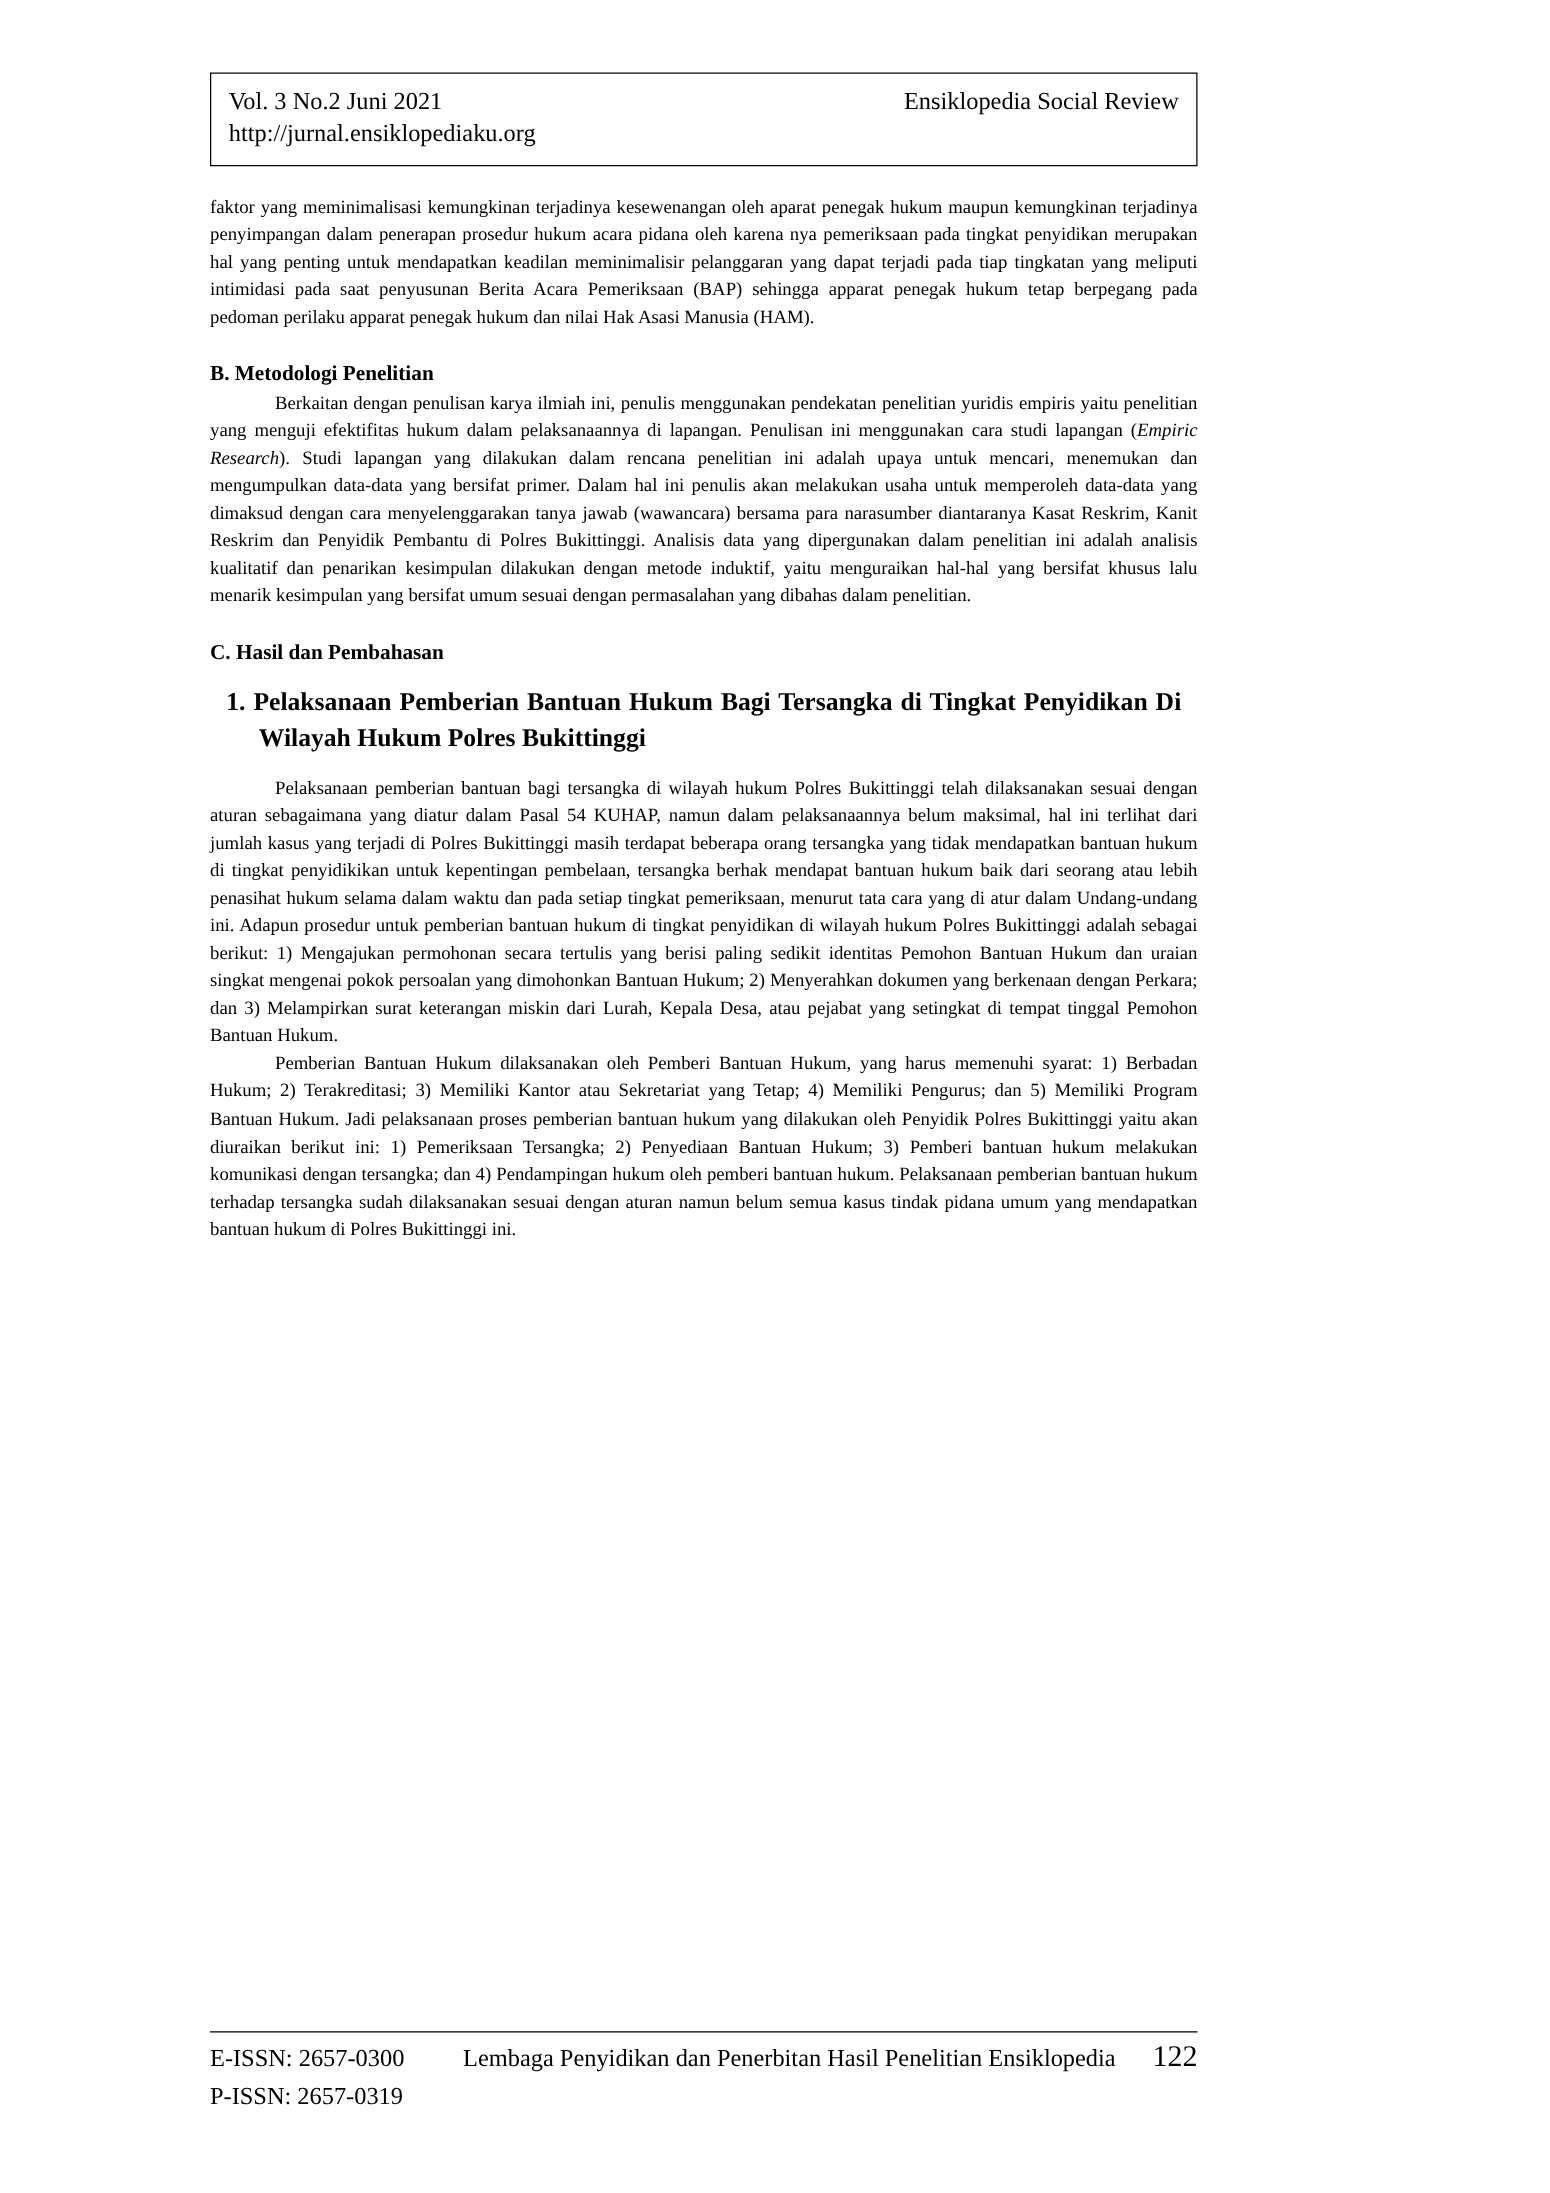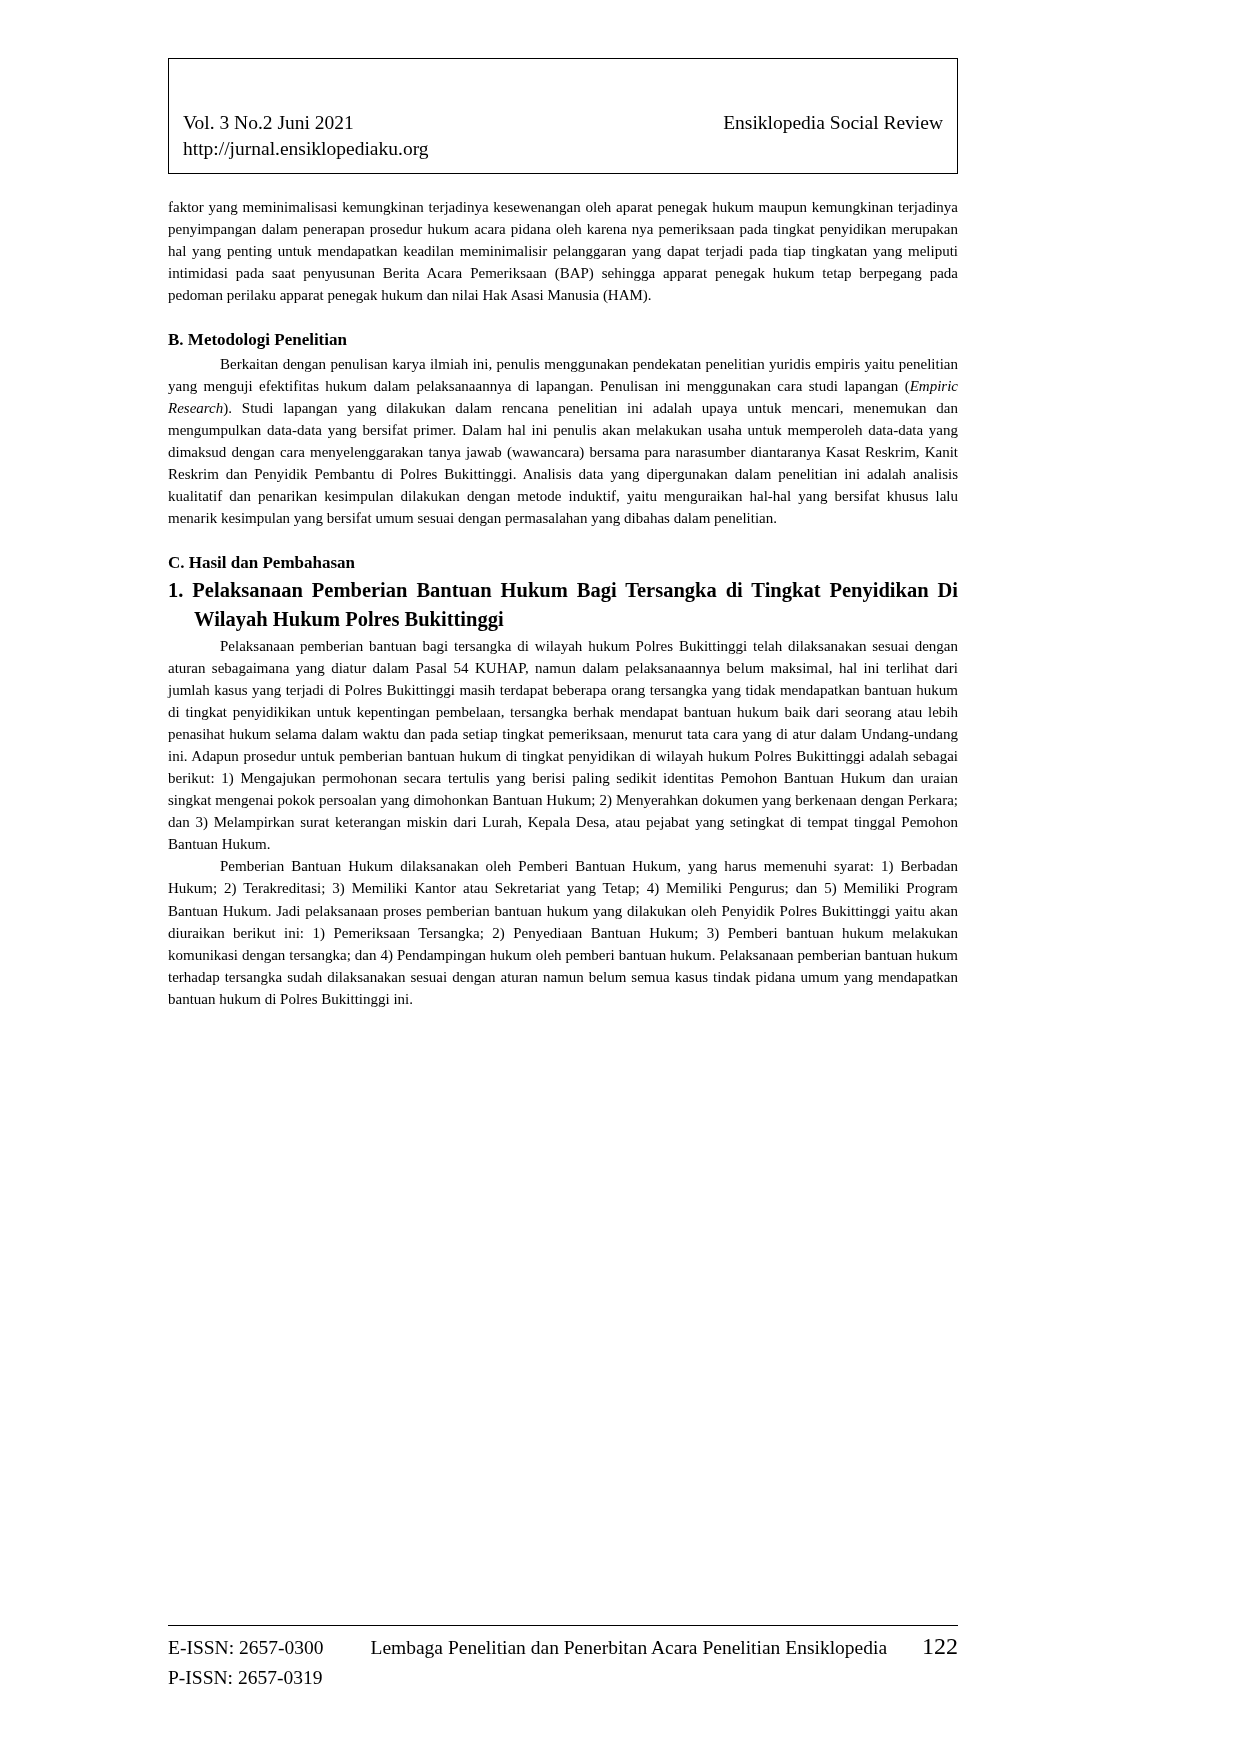--- a/index.html
+++ b/index.html
@@ -42,21 +42,20 @@
     align-items: baseline;
     font-size: 19.5px;
     line-height: 1.35;
   }
   .header-left {
     text-align: left;
   }
   .header-right {
     text-align: right;
     white-space: nowrap;
-    margin-top: 41px;
   }
   .header-url {
     font-size: 19.5px;
     line-height: 1.35;
     text-align: left;
   }
   
   .body-text {
     margin-top: 22px;
   }
@@ -79,21 +78,21 @@
   h2.heading {
     font-size: 17px;
     font-weight: bold;
     margin: 0;
     line-height: 1.45;
     text-align: left;
   }
   h3.subheading {
     font-size: 20.5px;
     font-weight: bold;
-    margin: 0;
+    margin: 13px;
     line-height: 1.45;
     text-align: justify;
     padding-left: 26px;
     text-indent: -26px;
   }
   .italic { font-style: italic; }
 
   
   .footer {
     position: absolute;
@@ -164,19 +163,19 @@
 
       <p class="para indent">Pemberian Bantuan Hukum dilaksanakan oleh Pemberi Bantuan Hukum, yang harus memenuhi syarat: 1) Berbadan Hukum; 2) Terakreditasi; 3) Memiliki Kantor atau Sekretariat yang Tetap; 4) Memiliki Pengurus; dan 5) Memiliki Program Bantuan Hukum. Jadi pelaksanaan proses pemberian bantuan hukum yang dilakukan oleh Penyidik Polres Bukittinggi yaitu akan diuraikan berikut ini: 1) Pemeriksaan Tersangka; 2) Penyediaan Bantuan Hukum; 3) Pemberi bantuan hukum melakukan komunikasi dengan tersangka; dan 4) Pendampingan hukum oleh pemberi bantuan hukum. Pelaksanaan pemberian bantuan hukum terhadap tersangka sudah dilaksanakan sesuai dengan aturan namun belum semua kasus tindak pidana umum yang mendapatkan bantuan hukum di Polres Bukittinggi ini.</p>
 
     </div>
   </div>
 
   <div class="footer">
     <div class="footer-rule"></div>
     <div class="footer-row">
       <div class="footer-issn">E-ISSN: 2657-0300</div>
-      <div class="footer-center">Lembaga Penelitian dan Penerbitan Acara Penelitian Ensiklopedia</div>
+      <div class="footer-center">Lembaga Penyidikan dan Penerbitan Hasil Penelitian Ensiklopedia</div>
       <div class="footer-page">122</div>
     </div>
     <div class="footer-second">P-ISSN: 2657-0319</div>
   </div>
 
 </div>
 
 </body></html>

